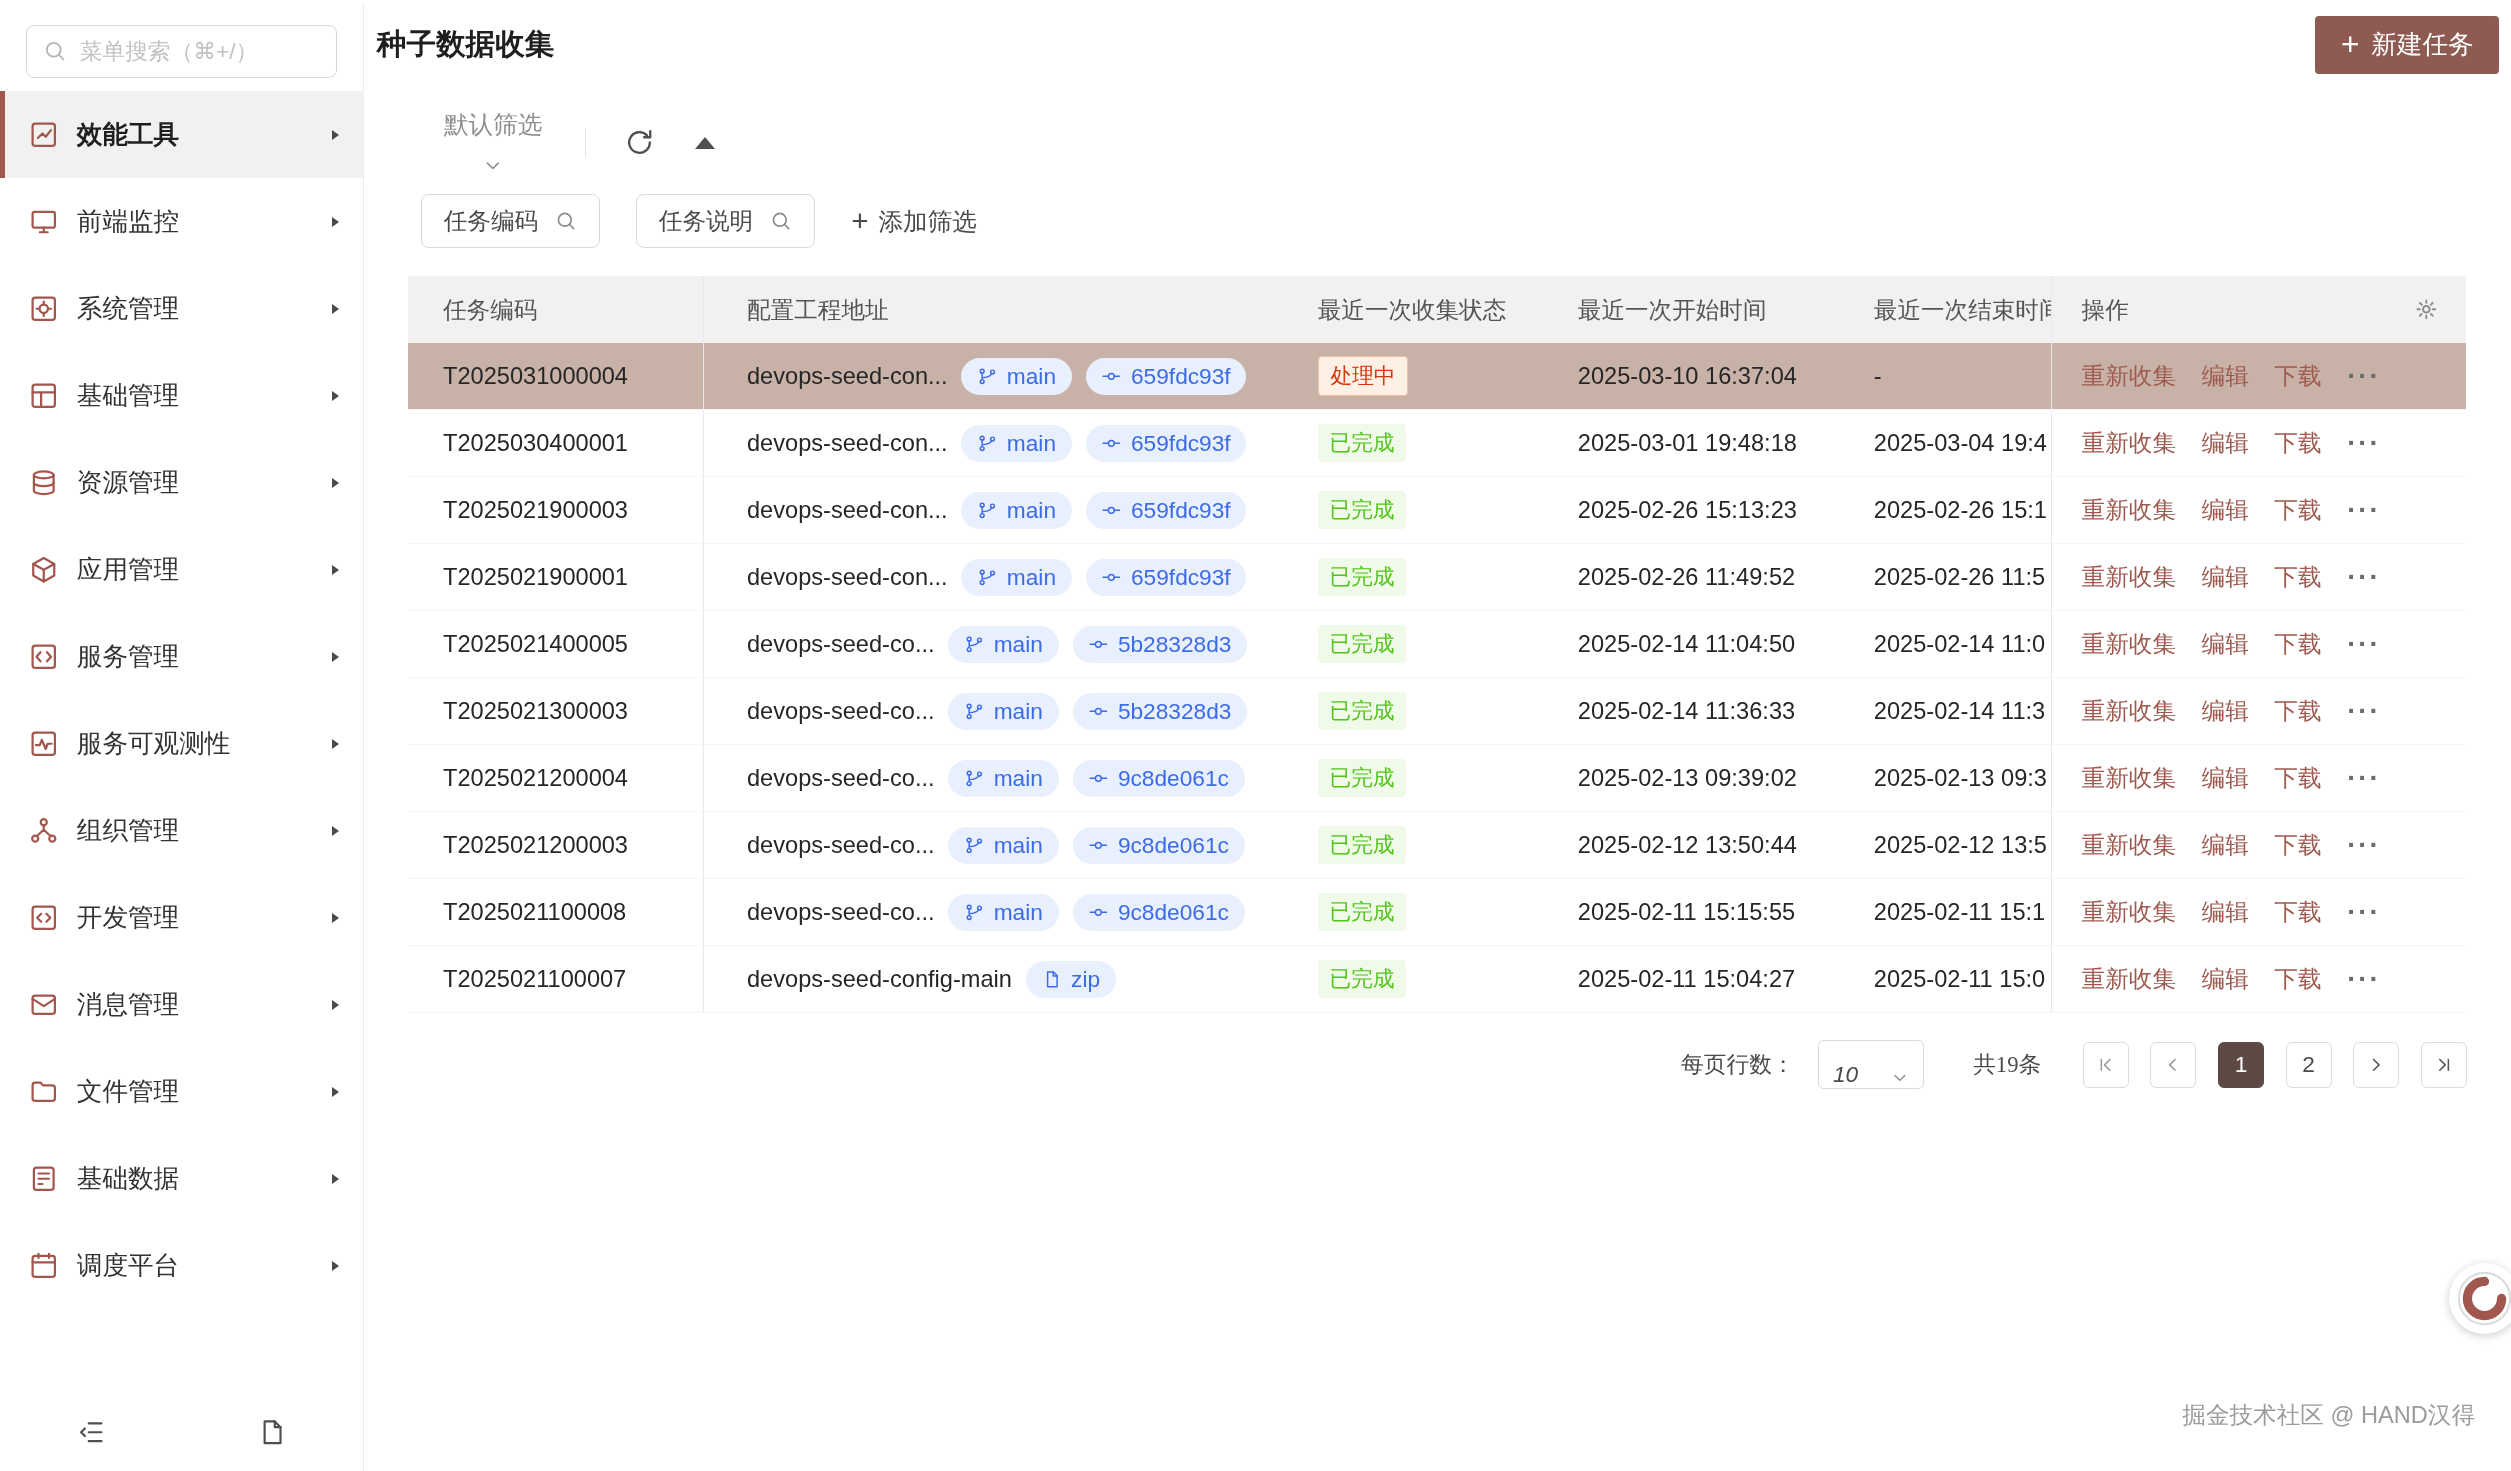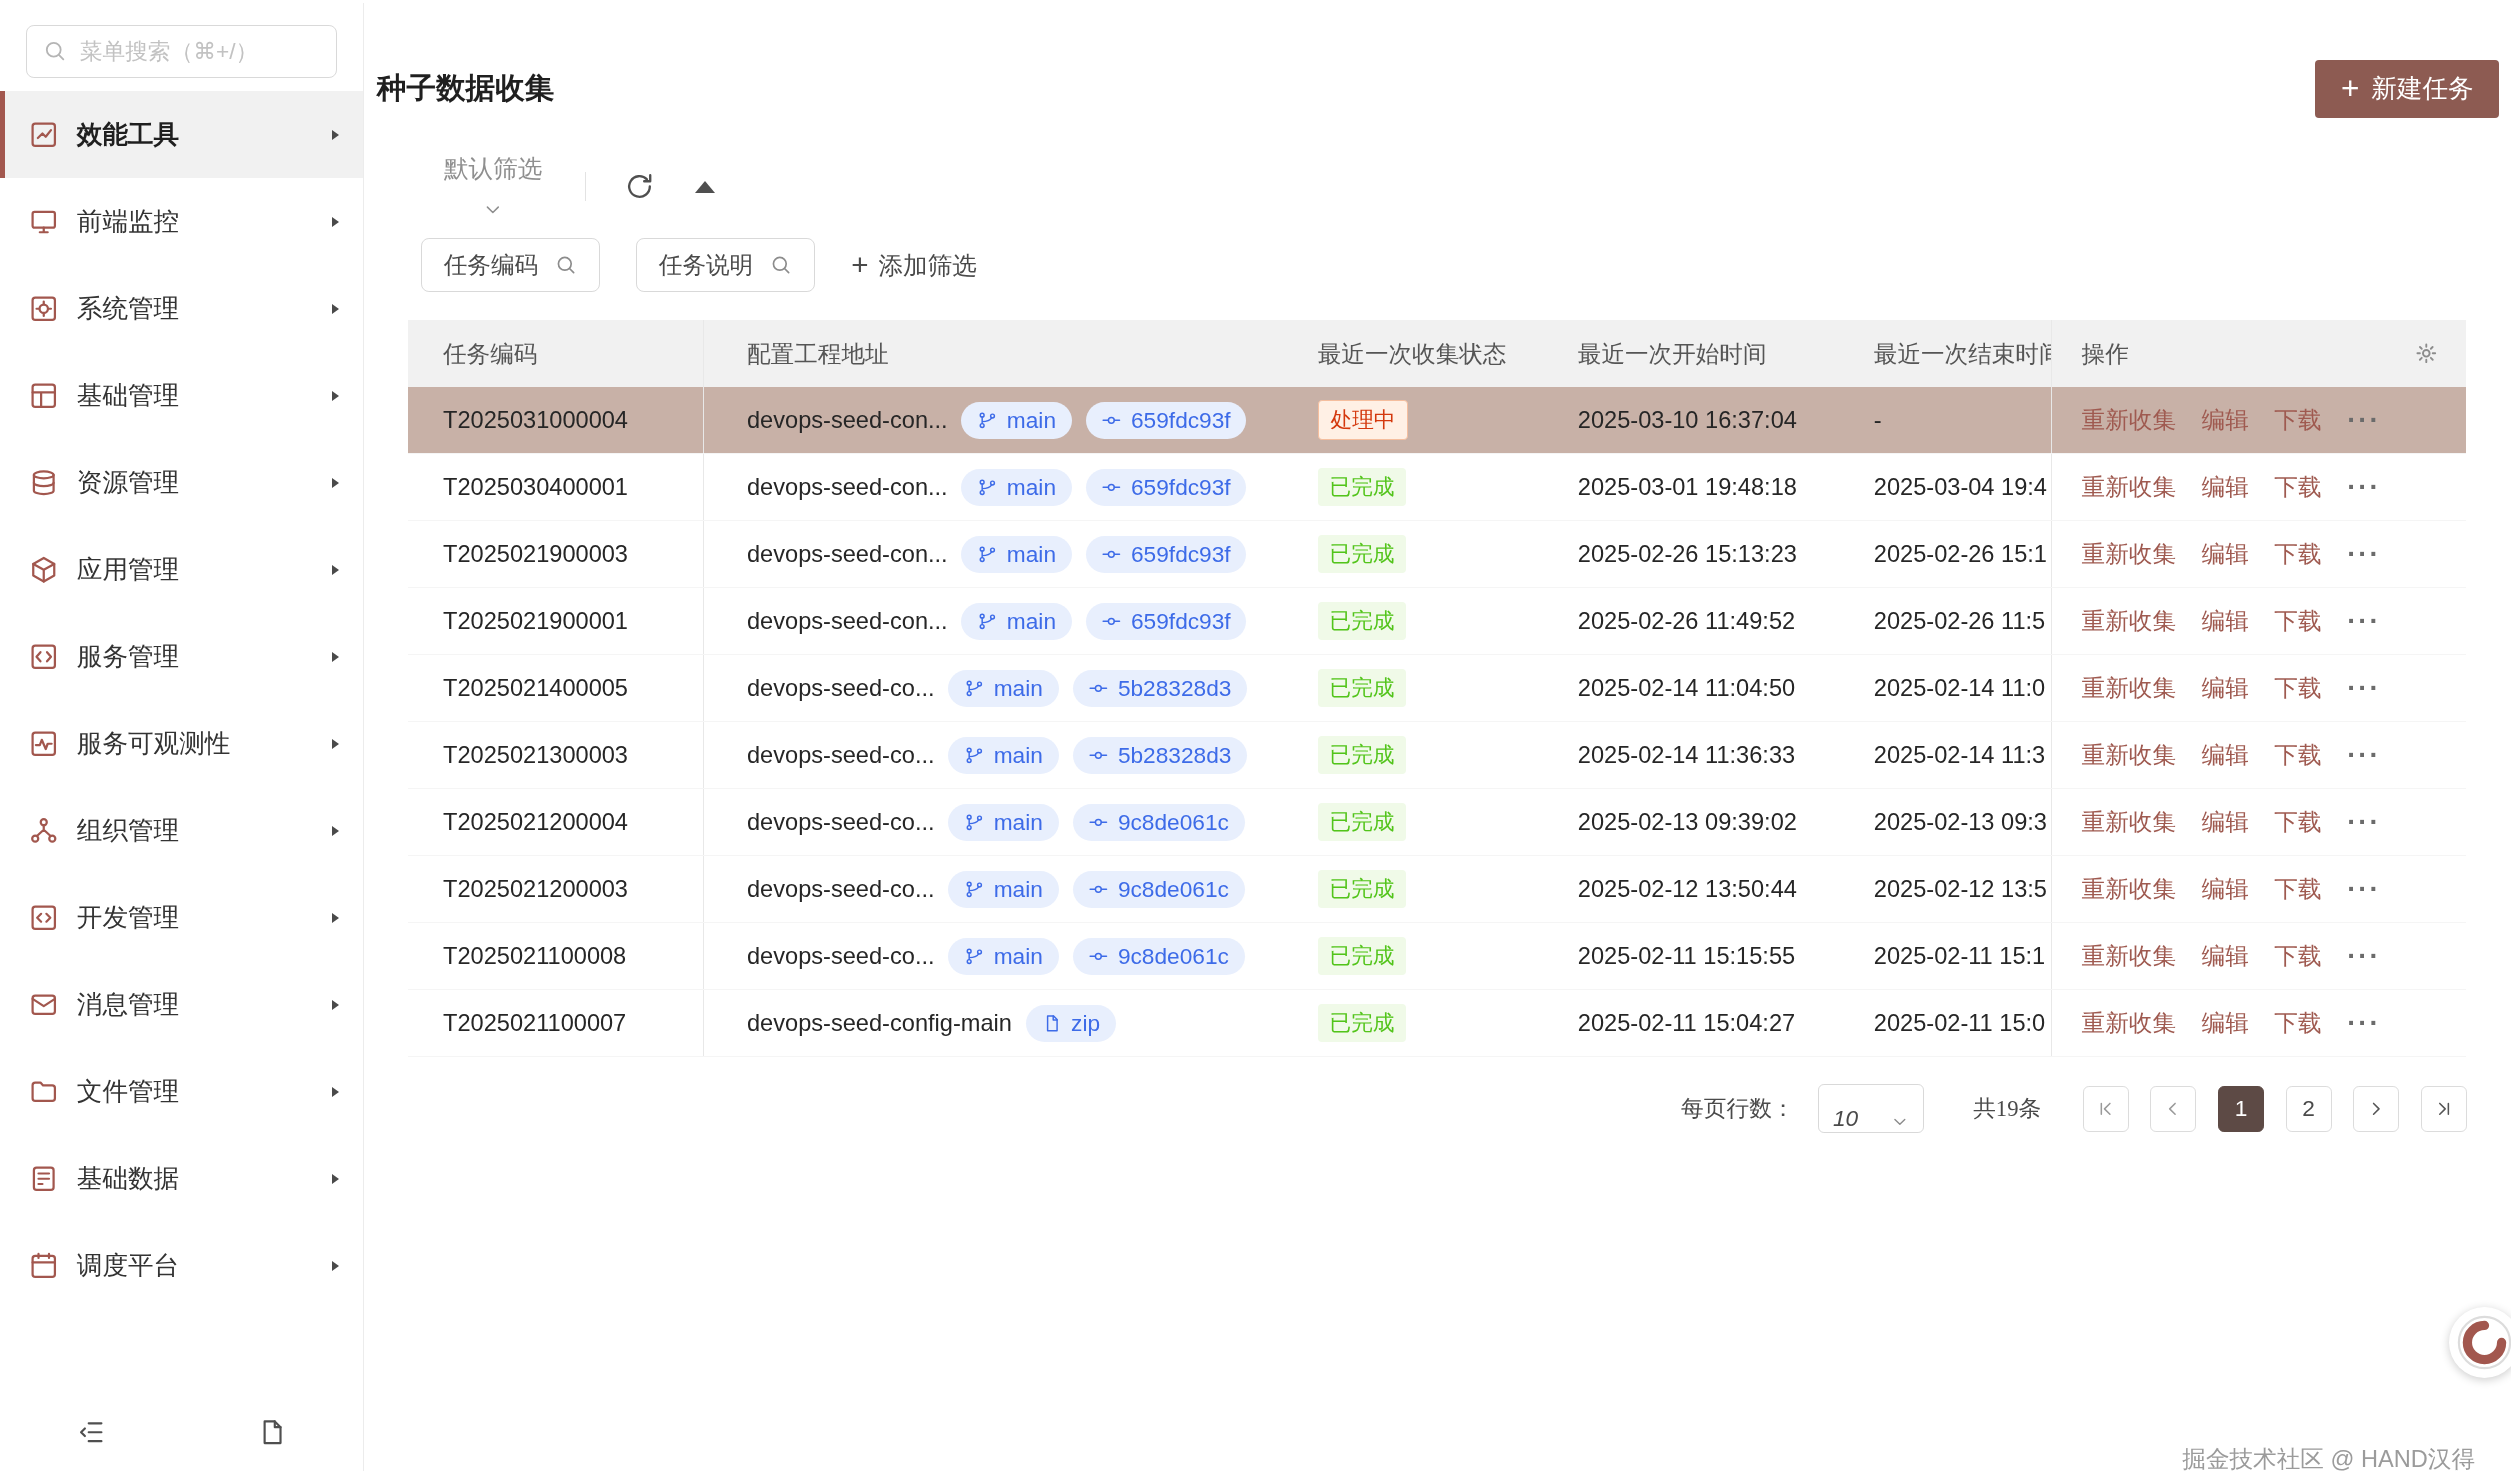--- a/index.html
+++ b/index.html
@@ -21,21 +21,21 @@
   .mi-label{flex:1;}
   .caret{width:0;height:0;border-left:7.9px solid #4a4a4a;border-top:5.9px solid transparent;
            border-bottom:5.9px solid transparent;}
   .menu-item.active{background:#f1f1f1;font-weight:bold;color:#1f1f1f;}
   .menu-item.active::before{content:'';position:absolute;left:0;top:0;bottom:0;width:4.9px;background:#A2574E;}
   .sidebar-footer{position:absolute;bottom:0;left:0;right:0;height:85px;display:flex;
            align-items:center;justify-content:space-around;background:#fff;}
   .sf-icon{width:30.5px;height:30.5px;color:#4f4f4f;cursor:pointer;}
 
   
-  .main{position:absolute;left:365px;top:0;right:0;bottom:0;background:#fff;margin-top:44px;}
+  .main{position:absolute;left:365px;top:0;right:0;bottom:0;background:#fff;}
   .page-title{position:absolute;left:11.8px;top:23.6px;font-size:29.6px;font-weight:600;color:#1f1f1f;}
   .new-task-button{position:absolute;top:15.8px;right:12.8px;height:58px;padding:0 25.6px;
            background:#8D5B52;color:#fff;font-size:25.6px;border:none;border-radius:3.9px;
            display:flex;align-items:center;gap:11.8px;cursor:pointer;font-family:inherit;}
   .new-task-button .plus{font-size:31.5px;line-height:1;font-weight:400;}
 
   .toolbar1{position:absolute;left:79px;top:118px;height:49px;display:flex;align-items:center;}
   .preset{display:flex;align-items:center;gap:13.8px;color:#8f8f8f;font-size:24.6px;cursor:pointer;flex-direction:column;}
   .preset .icon{width:21.7px;height:21.7px;color:#8f8f8f;}
   .vdiv{width:1px;height:29.6px;background:#e3e3e3;margin:0 37px 0 43px;}

